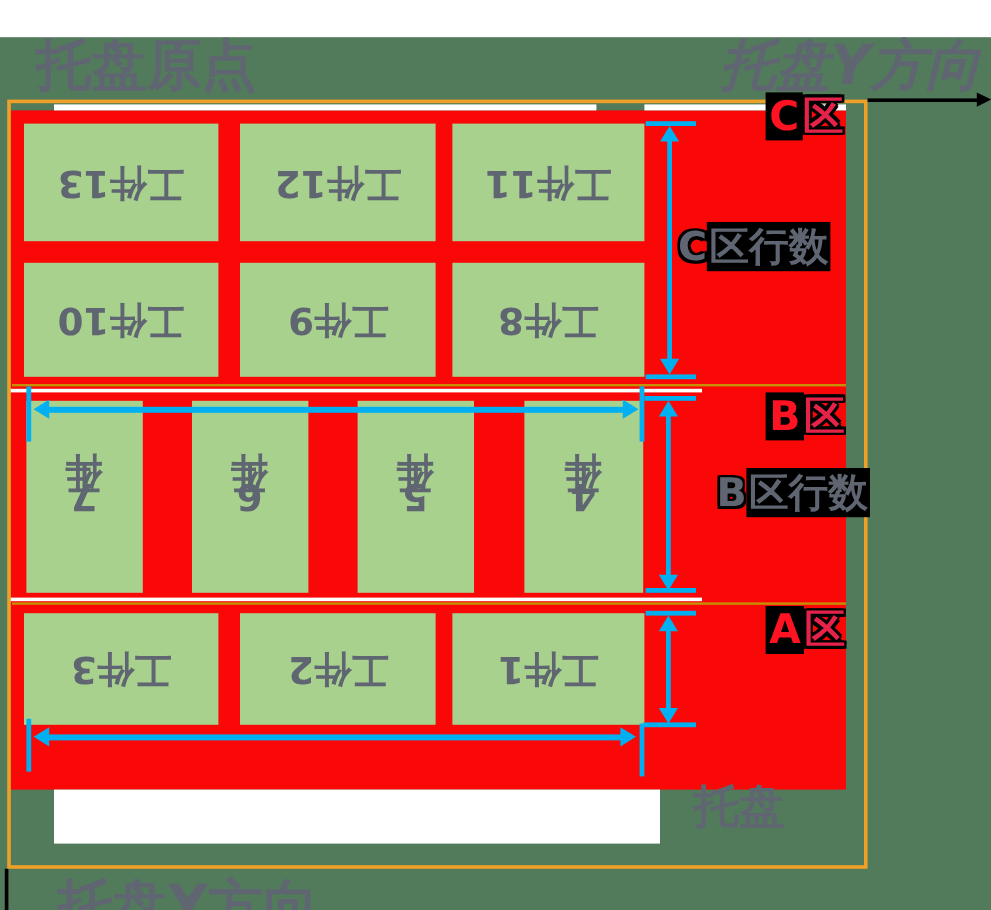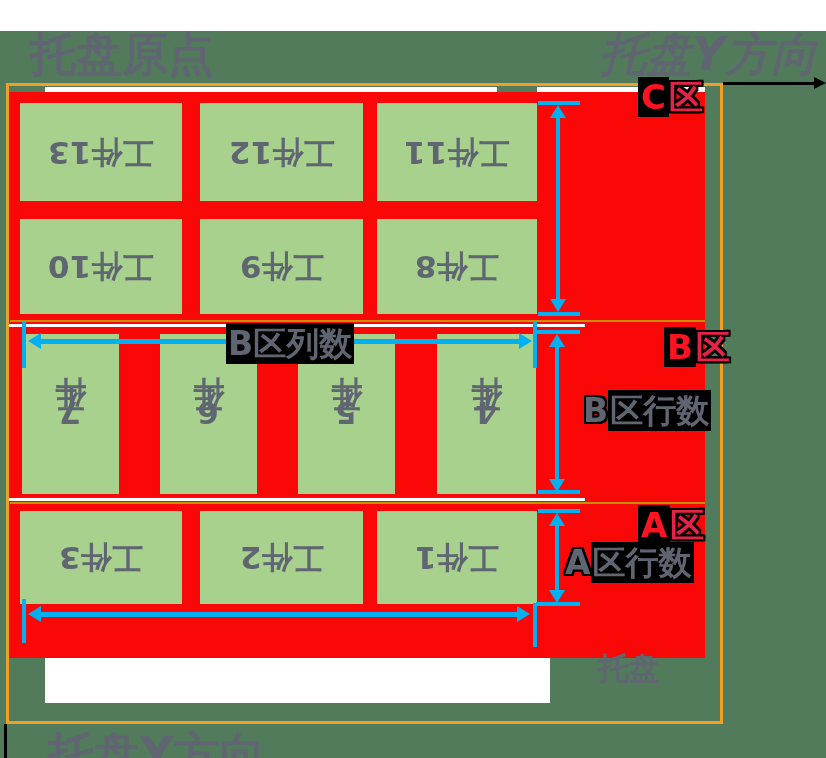--- a/index.html
+++ b/index.html
@@ -65,22 +65,22 @@
   .zone-tag .letter{color:#FF1222;background:#000000;padding:0 3px;}
   .zone-tag .suffix{
     color:#E5234A;
     text-shadow:2px 0 0 #000,-2px 0 0 #000,0 2px 0 #000,0 -2px 0 #000,
                 2px 2px 0 #000,-2px -2px 0 #000,2px -2px 0 #000,-2px 2px 0 #000;
   }
   
   .axis-line{position:absolute;background:#000;z-index:4;}
   .axis-head{position:absolute;width:0;height:0;z-index:4;}
   #pallet-label{
-    position:absolute;left:598px;top:622px;color:#5F6672;
-    font-size:31px;line-height:1.0;white-space:nowrap;z-index:4;
+    position:absolute;left:578px;top:622px;color:#5F6672;
+    font-size:38px;line-height:1.0;white-space:nowrap;z-index:4;
   }
 </style>
 </head>
 <body>
 
 <div id="stage">
 
   <div class="corner-label" style="left:30px;top:0px;">托盘原点</div>
   <div class="corner-label" style="left:600px;top:0px;font-style:italic;">托盘Y方向</div>
   <div class="corner-label" style="left:48px;top:700px;">托盘Y方向</div>
@@ -168,22 +168,21 @@
   <div class="ah right" style="left:519px;top:302px;"></div>
   <div class="dim" style="left:533px;top:291px;width:4px;height:46px;"></div>
 
   <div class="dim" style="left:22px;top:568px;width:4px;height:44px;"></div>
   <div class="ah left" style="left:28px;top:575px;"></div>
   <div class="dim" style="left:40px;top:581px;width:478px;height:5px;"></div>
   <div class="ah right" style="left:517px;top:575px;"></div>
   <div class="dim" style="left:533px;top:572px;width:4px;height:44px;"></div>
 
   <div class="zone-tag" style="left:638px;top:48px;"><span class="letter">C</span><span class="suffix">区</span></div>
-  <div class="zone-tag" style="left:664px;top:298px;"><span class="letter">B</span><span class="suffix">区</span></div>
+  <div class="zone-tag" style="left:638px;top:298px;"><span class="letter">B</span><span class="suffix">区</span></div>
   <div class="zone-tag" style="left:638px;top:476px;"><span class="letter">A</span><span class="suffix">区</span></div>
 
-  <div class="dim-label z-high" style="left:583px;top:362px;"><span class="edge">B</span><span class="boxed">区行数</span></div>
-  <div class="dim-label z-high" style="left:565px;top:514px;"><span class="edge">A</span><span class="boxed">区行数</span></div>
-  <div class="dim-label z-high" style="left:226px;top:295px;"><span class="boxed">B区列数</span></div>
+  <div class="dim-label z-high" style="left:565px;top:157px;"><span class="edge">C</span><span class="boxed">区行数</span></div>
+  <div class="dim-label z-high" style="left:597px;top:362px;"><span class="edge">B</span><span class="boxed">区行数</span></div>
 
   <div id="pallet-label">托盘</div>
 
 </div>
 
 </body></html>

